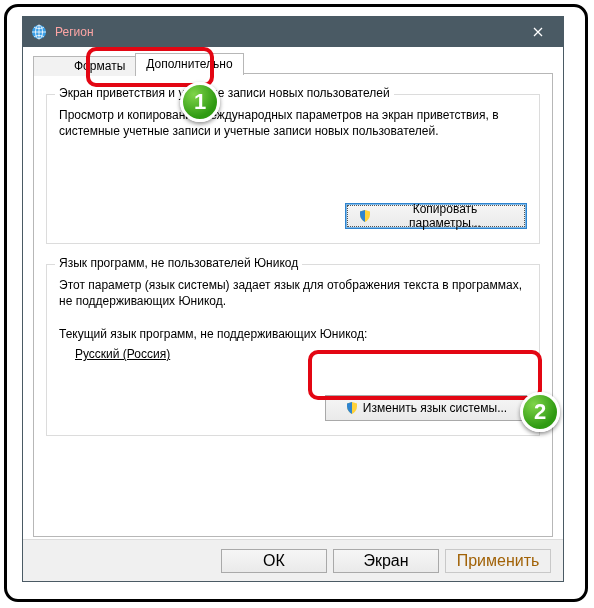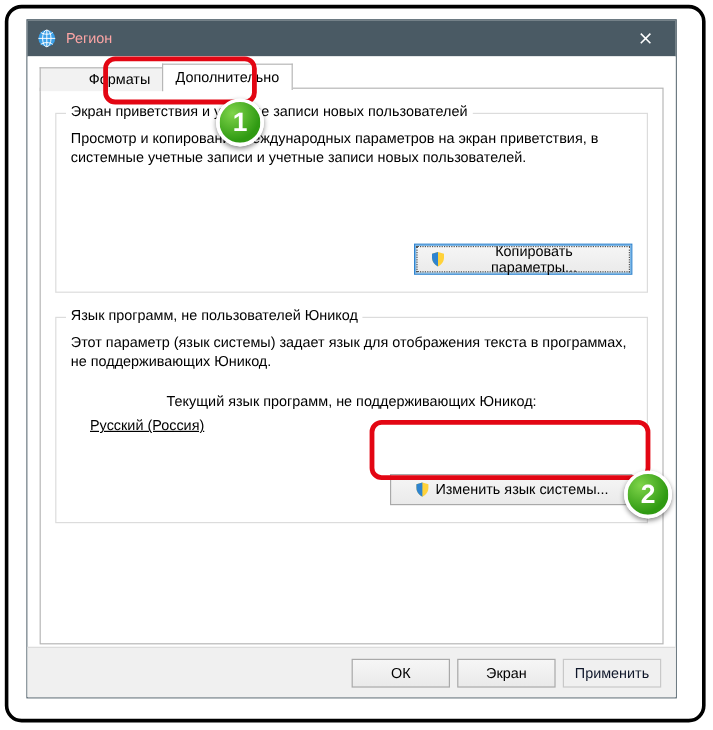--- a/index.html
+++ b/index.html
@@ -115,21 +115,20 @@
   .groupbox .desc {
     position: absolute;
     left: 12px; right: 12px;
     top: 12px;
     line-height: 1.35;
   }
   .groupbox .label2 {
     position: absolute;
     left: 12px; right: 12px;
     top: 62px;
-    text-align: center;
   }
   .groupbox .value {
     position: absolute;
     left: 28px;
     top: 82px;
     text-decoration: underline;
   }
   .win-btn {
     position: absolute;
     height: 26px;
@@ -163,30 +162,30 @@
     height: 42px;
     background: #f0f0f0;
     border-top: 1px solid #dcdcdc;
     display: flex;
     align-items: center;
     justify-content: flex-end;
     padding-right: 12px;
     gap: 6px;
   }
   .footer .fbtn {
-    width: 82px;
+    width: 106px;
     height: 24px;
     border: 1px solid #a9a9a9;
     background: linear-gradient(#f6f6f6, #eaeaea);
     font-family: inherit;
-    font-size: 12px;
+    font-size: 16px;
     cursor: default;
   }
   .footer .fbtn.disabled {
-    color: #0f172a;
+    color: #a16207;
     background: #f0f0f0;
     border-color: #c8c8c8;
   }
   .callout-box {
     position: absolute;
     border: 4px solid #e30613;
     border-radius: 10px;
     pointer-events: none;
     z-index: 10;
   }

